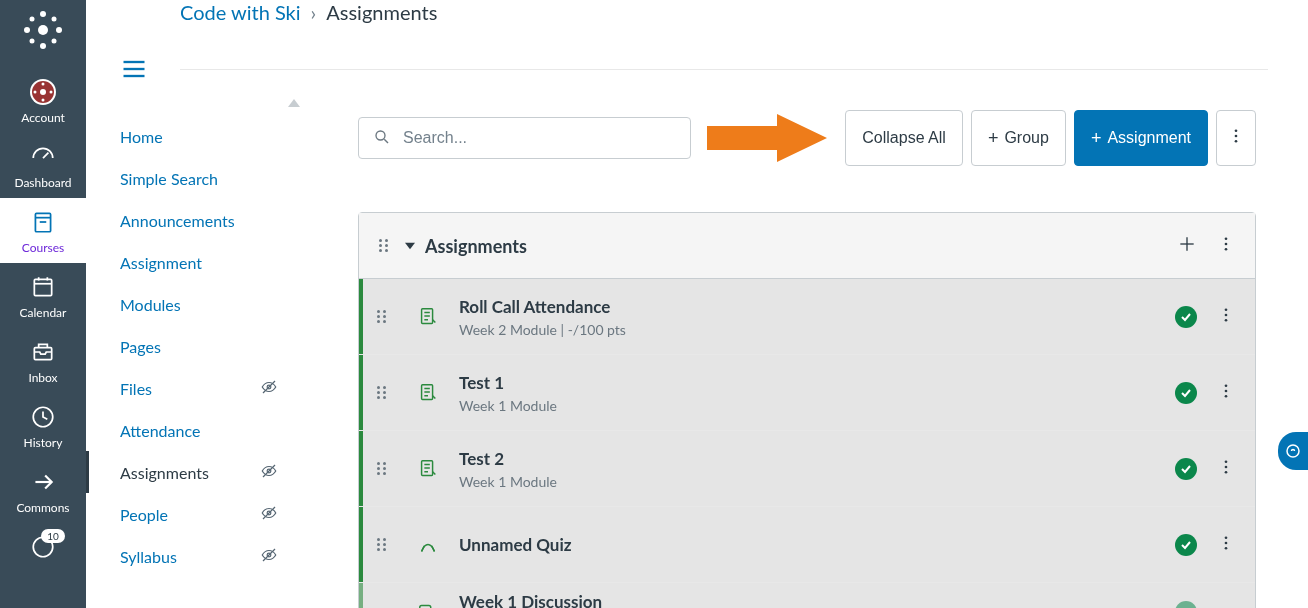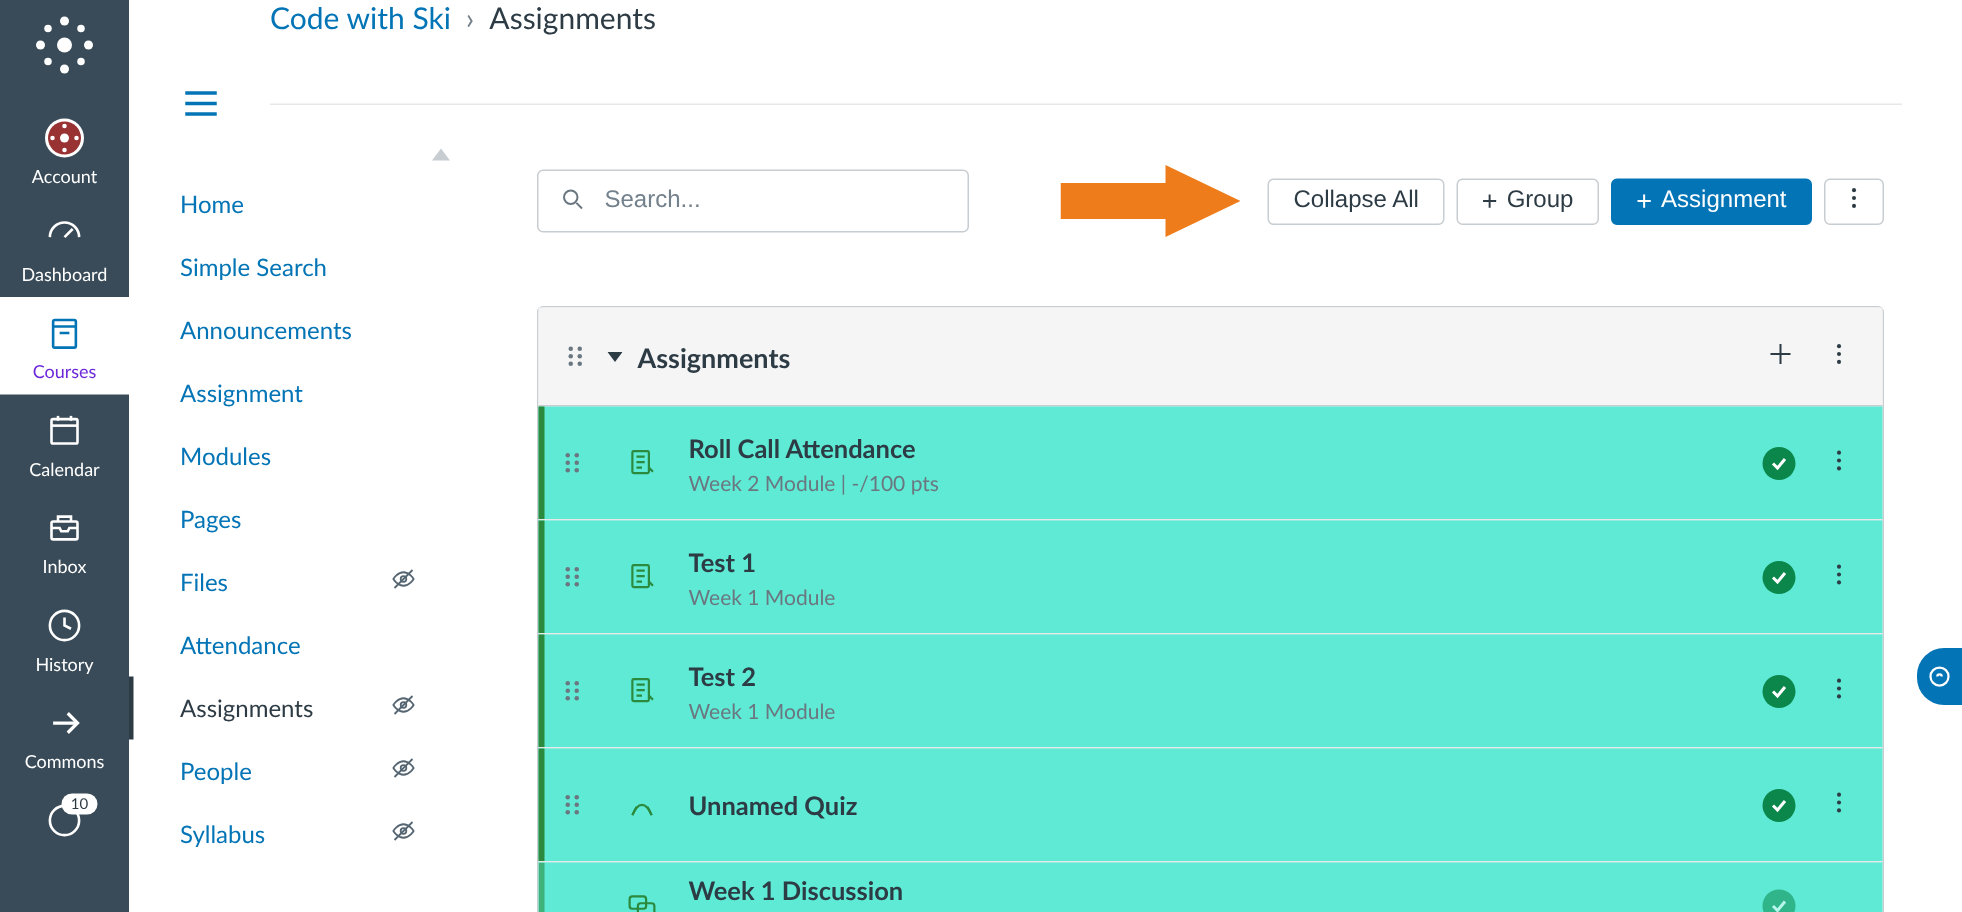--- a/index.html
+++ b/index.html
@@ -27,41 +27,41 @@
 
 
 .breadcrumb-row { position: absolute; left: 180px; top: 0; right: 40px; height: 70px; display: flex; align-items: flex-start; font-size: 20px; border-bottom: 1px solid #E8E8E8; }
 .breadcrumb-link { color: #0374B5; }
 .breadcrumb-sep { margin: 0 10px; color: #73818C; }
 .breadcrumb-current { color: #2D3B45; }
 
 
 .main { position: absolute; left: 296px; top: 70px; width: 984px; padding: 40px 24px 0 62px; }
 .toolbar { display: flex; align-items: center; margin-bottom: 46px; }
-.search-wrap { width: 288px; height: 42px; border: 1px solid #C7CDD1; border-radius: 4px; display: flex; align-items: center; padding: 0 14px; color: #6B7780; }
+.search-wrap { width: 333px; height: 42px; border: 1px solid #C7CDD1; border-radius: 4px; display: flex; align-items: center; padding: 0 14px; color: #6B7780; }
 .search-wrap input { border: none; outline: none; font-size: 16px; margin-left: 12px; width: 100%; color: #2D3B45; }
 .search-wrap input::placeholder { color: #73818C; }
 .tool-spacer { flex: 1; }
 .arrow-annotation { width: 120px; height: 48px; margin-right: 10px; display: flex; align-items: center; }
-.btn { height: 31px; border: 1px solid #C7CDD1; background: #fff; border-radius: 4px; font-size: 16px; display: inline-flex; align-items: center; padding: 0 16px; cursor: pointer; color: #2D3B45; margin-left: 8px; }
+.btn { height: 56px; border: 1px solid #C7CDD1; background: #fff; border-radius: 4px; font-size: 16px; display: inline-flex; align-items: center; padding: 0 16px; cursor: pointer; color: #2D3B45; margin-left: 8px; }
 .btn.primary { background: #0374B5; color: #fff; border-color: #0374B5; }
 .btn .plus { margin-right: 6px; font-size: 18px; }
 .btn.icon-only { width: 40px; padding: 0; justify-content: center; }
 
 
 .group { border: 1px solid #C7CDD1; border-radius: 4px 4px 0 0; }
 .group-header { background: #F5F5F5; height: 66px; display: flex; align-items: center; padding: 0 20px; border-bottom: 1px solid #C7CDD1; }
 .drag-dots { width: 12px; display: grid; grid-template-columns: 4px 4px; gap: 2px; margin-right: 14px; }
 .drag-dots span { width: 3px; height: 3px; background: #6B7780; border-radius: 50%; }
 .toggle-caret { margin-right: 10px; cursor: pointer; }
 .group-title { font-size: 18px; font-weight: 700; flex: 1; }
 .group-actions { display: flex; align-items: center; gap: 20px; }
 .icon-plus-thin, .icon-kebab { color: #2D3B45; cursor: pointer; }
 
-.assn-row { height: 76px; display: flex; align-items: center; padding: 0 20px 0 18px; border-bottom: 1px solid #E8E8E8; background: #5eead4; position: relative; }
+.assn-row { height: 76px; display: flex; align-items: center; padding: 0 20px 0 18px; border-bottom: 1px solid #E8E8E8; background: #e5e5e5; position: relative; }
 .assn-row::before { content: ""; position: absolute; left: 0; top: 0; bottom: 0; width: 4px; background: #2B8A3E; }
 .assn-row.subdued::before { opacity: 0.6; }
 .assn-row .drag-dots { margin-left: 0; }
 .type-icon { width: 22px; margin: 0 20px 0 14px; color: #2B8A3E; display: flex; align-items: center; }
 .assn-body { flex: 1; }
 .assn-title { font-size: 17px; font-weight: 700; color: #2D3B45; }
 .assn-meta { font-size: 14px; color: #6B7780; margin-top: 4px; }
 .assn-meta b { font-weight: 700; color: #2D3B45; }
 .row-actions { display: flex; align-items: center; gap: 20px; }
 .check-badge { width: 22px; height: 22px; border-radius: 50%; background: #0B874B; display: flex; align-items: center; justify-content: center; }

